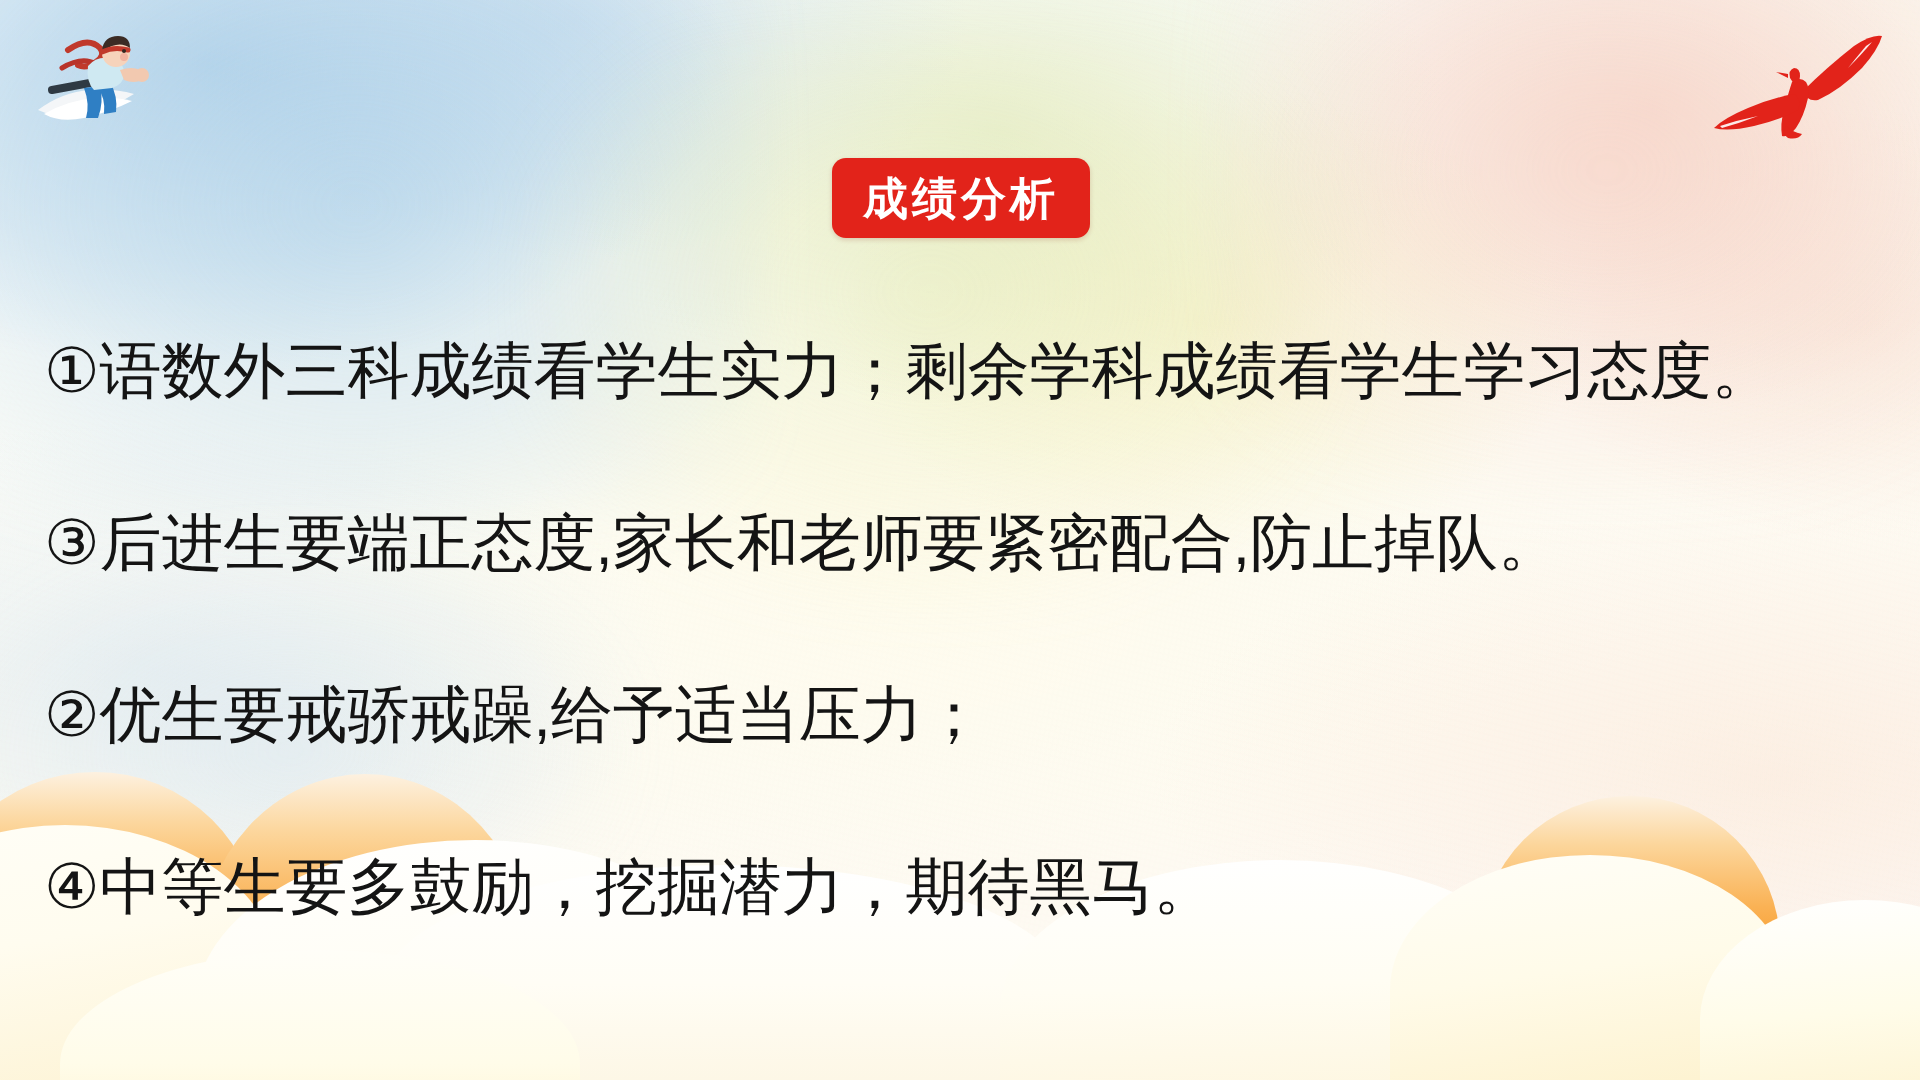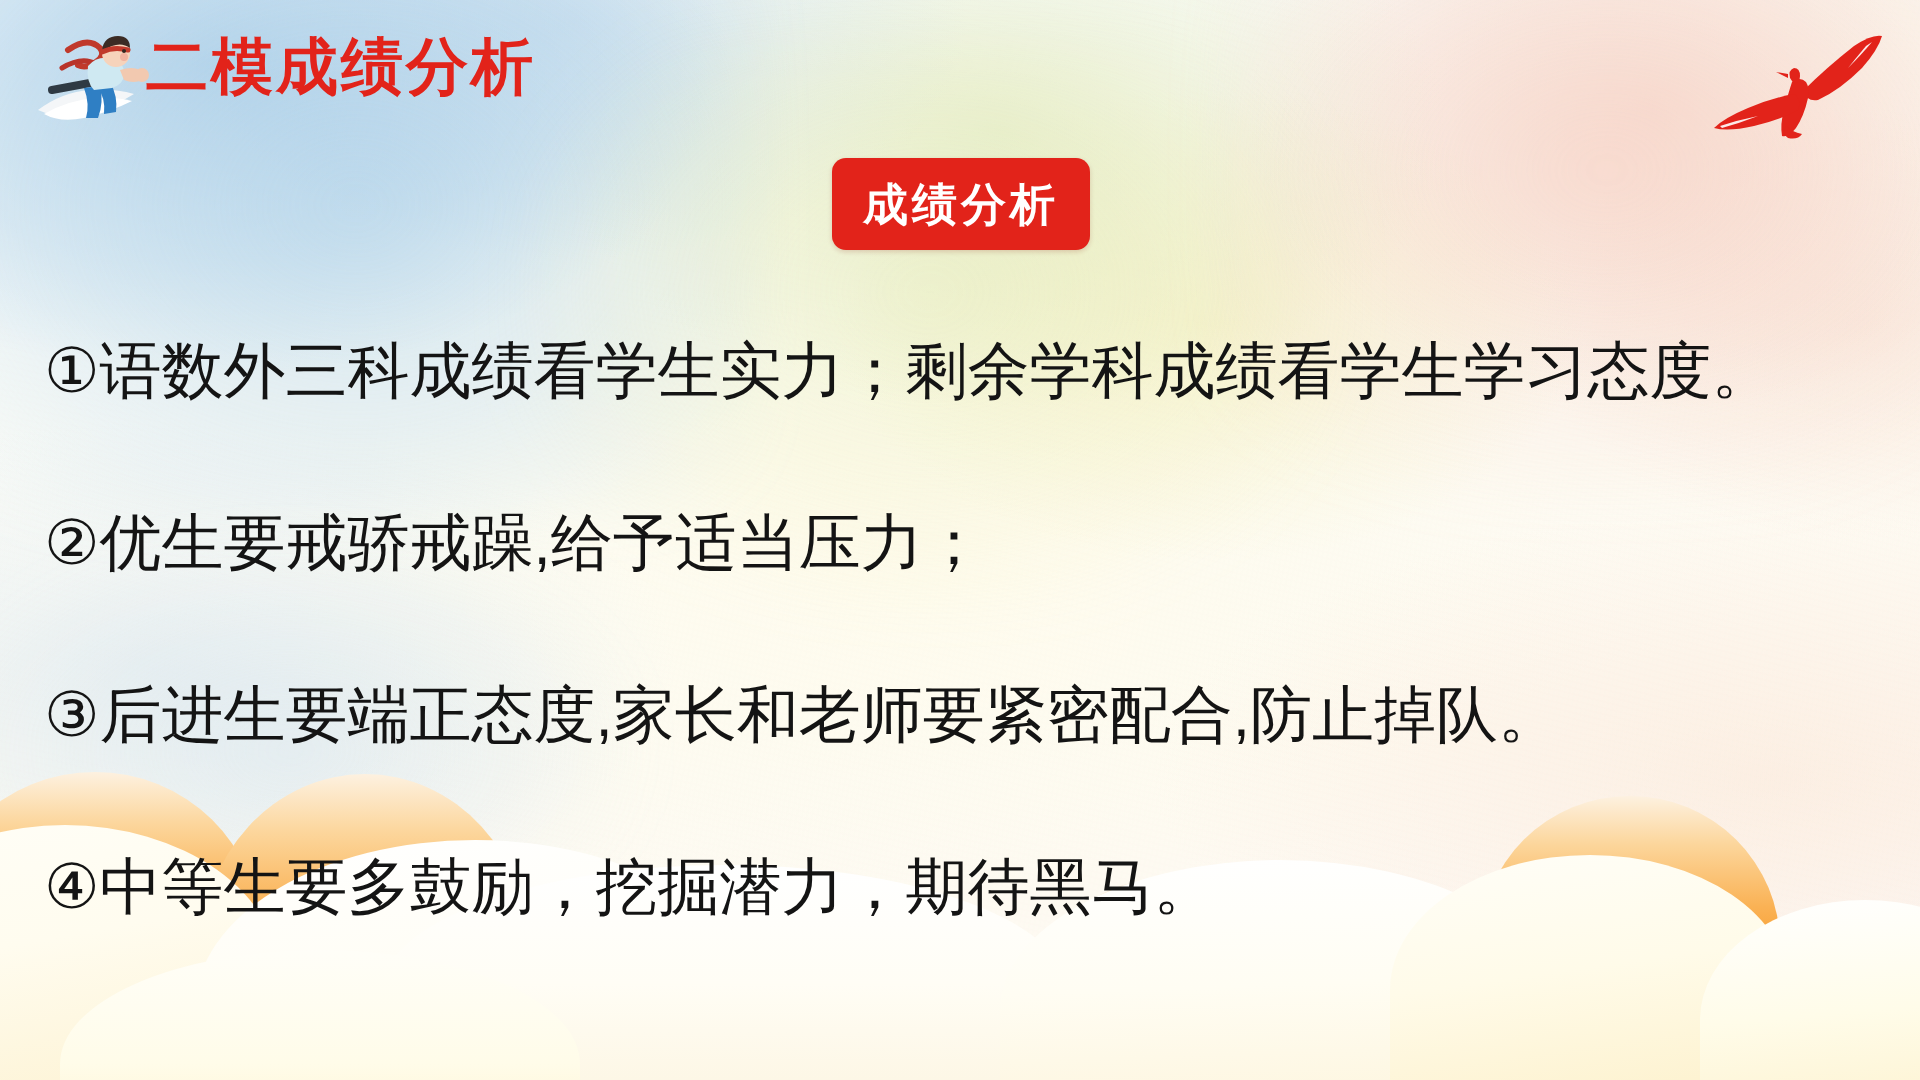--- a/index.html
+++ b/index.html
@@ -114,21 +114,21 @@
     right: 24px; top: 24px;
     width: 190px; height: 120px;
   }
 
   
   .section-badge {
     position: absolute;
     left: 832px;
     top: 158px;
     min-width: 258px;
-    height: 92px;
+    height: 80px;
     background: #e2231a;
     border-radius: 14px;
     display: flex;
     align-items: center;
     justify-content: center;
     padding: 0 22px;
     box-sizing: border-box;
     box-shadow: 0 2px 5px rgba(130,20,12,0.18);
   }
   .section-badge span {
@@ -218,21 +218,20 @@
       <path d="M68 28 Q70 14 84 14 Q96 14 96 26 Q88 20 78 24 Q72 26 68 32 Z" fill="#3b2b24"></path>
 
       <path d="M68 30 Q80 24 94 28" stroke="#c0392b" stroke-width="5" fill="none" stroke-linecap="round"></path>
 
       <circle cx="90" cy="35" r="4" fill="#f0a795" opacity="0.75"></circle>
 
       <circle cx="90" cy="29" r="2" fill="#33251f"></circle>
     </svg>
   </div>
 
-  <div class="page-title">二模成绩分析</div>
 
   <div class="bird-logo">
     <svg viewBox="0 0 190 120" width="190" height="120" aria-hidden="true">
 
       <path d="M98 66 Q120 44 148 22 Q166 10 176 12 Q172 26 156 44 Q134 66 112 76 Q100 78 98 66 Z" fill="#e2231a"></path>
       <path d="M166 18 Q156 30 142 44 Q150 34 160 22 Z" fill="#ffffff" opacity="0.9"></path>
 
       <path d="M86 58 Q94 52 100 58 Q104 64 102 74 Q98 92 90 104 Q82 114 76 112 Q74 100 78 86 Q82 70 86 58 Z" fill="#e2231a"></path>
 
       <path d="M84 54 Q82 46 88 44 Q94 44 94 52 Q94 58 88 60 Z" fill="#e2231a"></path>
@@ -244,18 +243,18 @@
       <path d="M80 102 Q86 108 96 110 Q92 116 82 114 Q76 110 80 102 Z" fill="#e2231a"></path>
     </svg>
   </div>
 
   <div class="section-badge">
     <span>成绩分析</span>
   </div>
 
   <div class="body-list">
     <div class="body-line">①语数外三科成绩看学生实力；剩余学科成绩看学生学习态度。</div>
+    <div class="body-line">③后进生要端正态度,家长和老师要紧密配合,防止掉队。</div>
     <div class="body-line">②优生要戒骄戒躁,给予适当压力；</div>
-    <div class="body-line">③后进生要端正态度,家长和老师要紧密配合,防止掉队。</div>
     <div class="body-line">④中等生要多鼓励，挖掘潜力，期待黑马。</div>
   </div>
 
 </div>
 
 </body></html>

